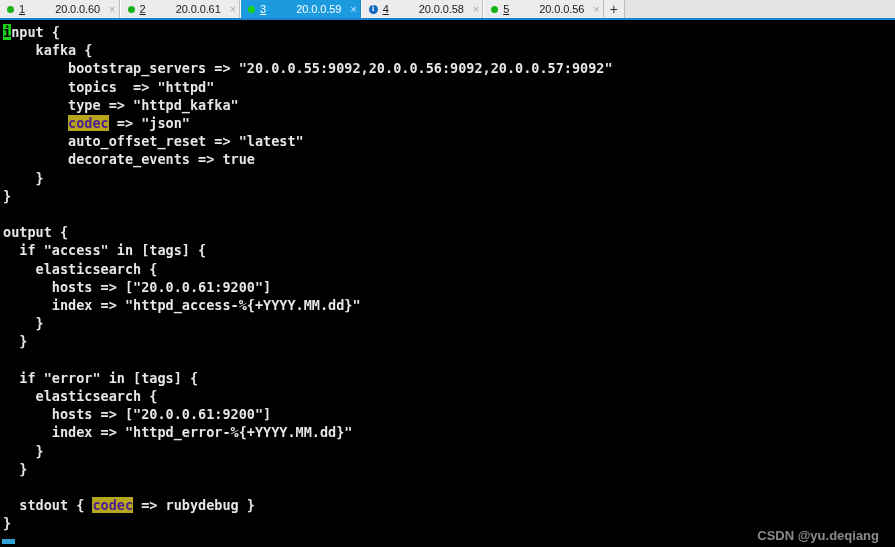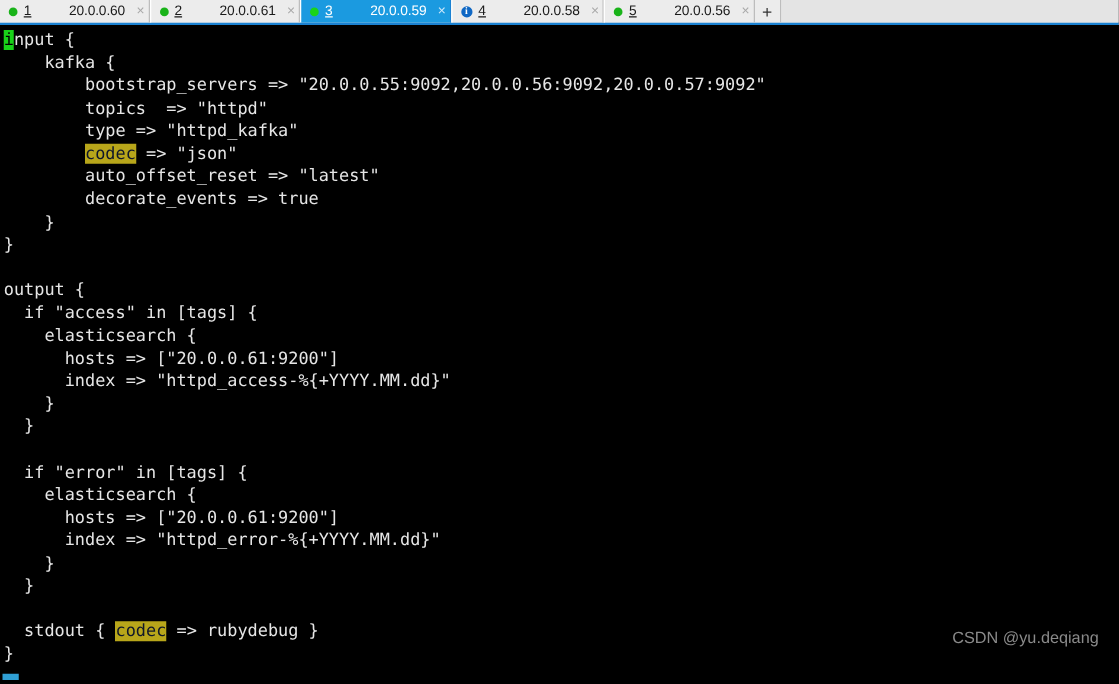--- a/index.html
+++ b/index.html
@@ -112,54 +112,55 @@
   #tabbar-filler { flex: 1 1 auto; background: #e4e4e4; }
 
   
   #terminal {
     position: relative;
     height: 525px;
     background: #000000;
     padding: 3px 0 0 3px;
     box-sizing: border-box;
     overflow: hidden;
+    font-weight: bold;
   }
   #term-text {
     margin: 0;
     font-family: "DejaVu Sans Mono", "Liberation Mono", monospace;
     font-size: 13.5px;
     line-height: 18.2px;
     color: #e6e6e6;
     white-space: pre;
     letter-spacing: 0px;
   }
   .cursor {
     background: #19d219;
     color: #000000;
   }
   .hl {
     background: #b8a61a;
-    color: #0f172a;
+    color: #4c1d95;
   }
 
   
   #bottom-indicator {
     position: absolute;
     left: 2px;
     bottom: 1px;
     width: 13px;
     height: 5px;
     background: #2f9fd4;
   }
 
   
   #watermark {
     position: absolute;
     right: 16px;
-    bottom: 28px;
+    bottom: 2px;
     font-family: "Liberation Sans", sans-serif;
     font-size: 13px;
     color: #8a8a8a;
     white-space: nowrap;
     user-select: none;
   }
 </style>
 </head>
 <body>
 

